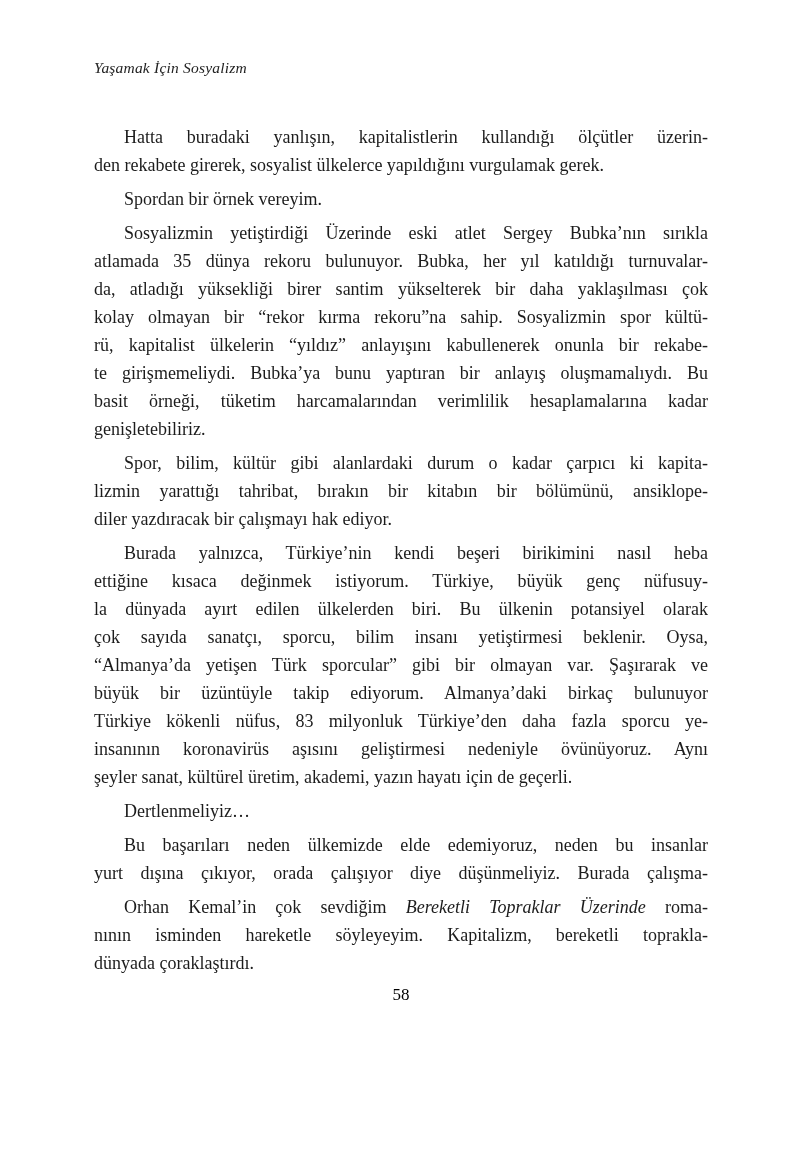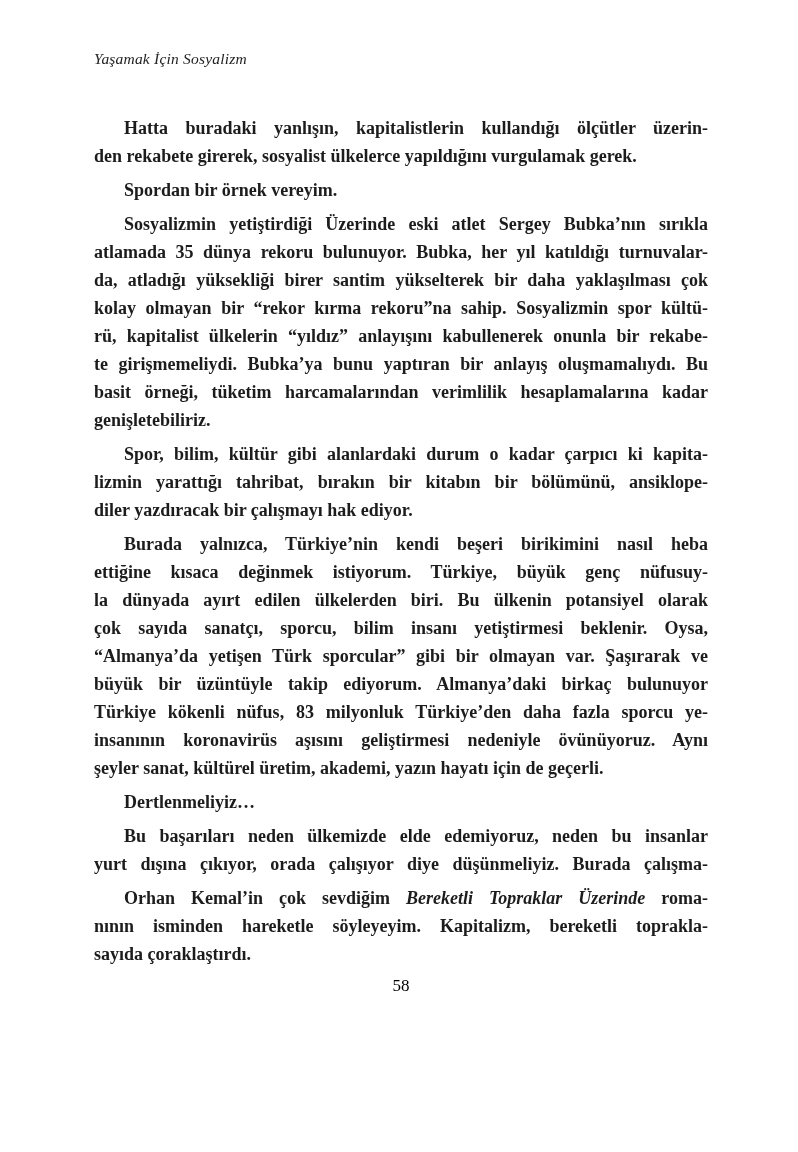--- a/index.html
+++ b/index.html
@@ -4,21 +4,21 @@
 <style>
   html, body {
     margin: 0;
     padding: 0;
     background: #ffffff;
   }
   .page {
     position: relative;
     width: 798px;
     height: 1020px;
-    margin: 0 auto;
+    margin: 9px auto;
     background: #ffffff;
     box-sizing: border-box;
     padding: 50px 90px 0 94px;
     font-family: "Liberation Serif", "DejaVu Serif", serif;
     color: #1c1c1c;
     overflow: hidden;
   }
   .running-header {
     font-style: italic;
     font-size: 15.5px;
@@ -31,21 +31,20 @@
     font-size: 18px;
   }
   .para {
     margin: 0 0 6px 0;
   }
   .pline {
     line-height: 28px;
     text-align: justify;
     text-align-last: justify;
     white-space: normal;
-    font-weight: bold;
   }
   .pline.first {
     text-indent: 30px;
   }
   .pline.last {
     text-align-last: left;
   }
   .page-number {
     margin-top: 8px;
     width: 614px;
@@ -97,18 +96,18 @@
       <div class="para">
         <div class="pline first last">Dertlenmeliyiz…</div>
       </div>
       <div class="para">
         <div class="pline first">Bu başarıları neden ülkemizde elde edemiyoruz, neden bu insanlar</div>
         <div class="pline">yurt dışına çıkıyor, orada çalışıyor diye düşünmeliyiz. Burada çalışma-</div>
       </div>
       <div class="para">
         <div class="pline first">Orhan Kemal’in çok sevdiğim <i>Bereketli Topraklar Üzerinde</i> roma-</div>
         <div class="pline">nının isminden hareketle söyleyeyim. Kapitalizm, bereketli toprakla-</div>
-        <div class="pline last">sayıda çoraklaştırdı.</div>
+        <div class="pline last">dünyada çoraklaştırdı.</div>
       </div>
     </div>
 
   <div class="page-number">58</div>
 </div>
 
 </body></html>

